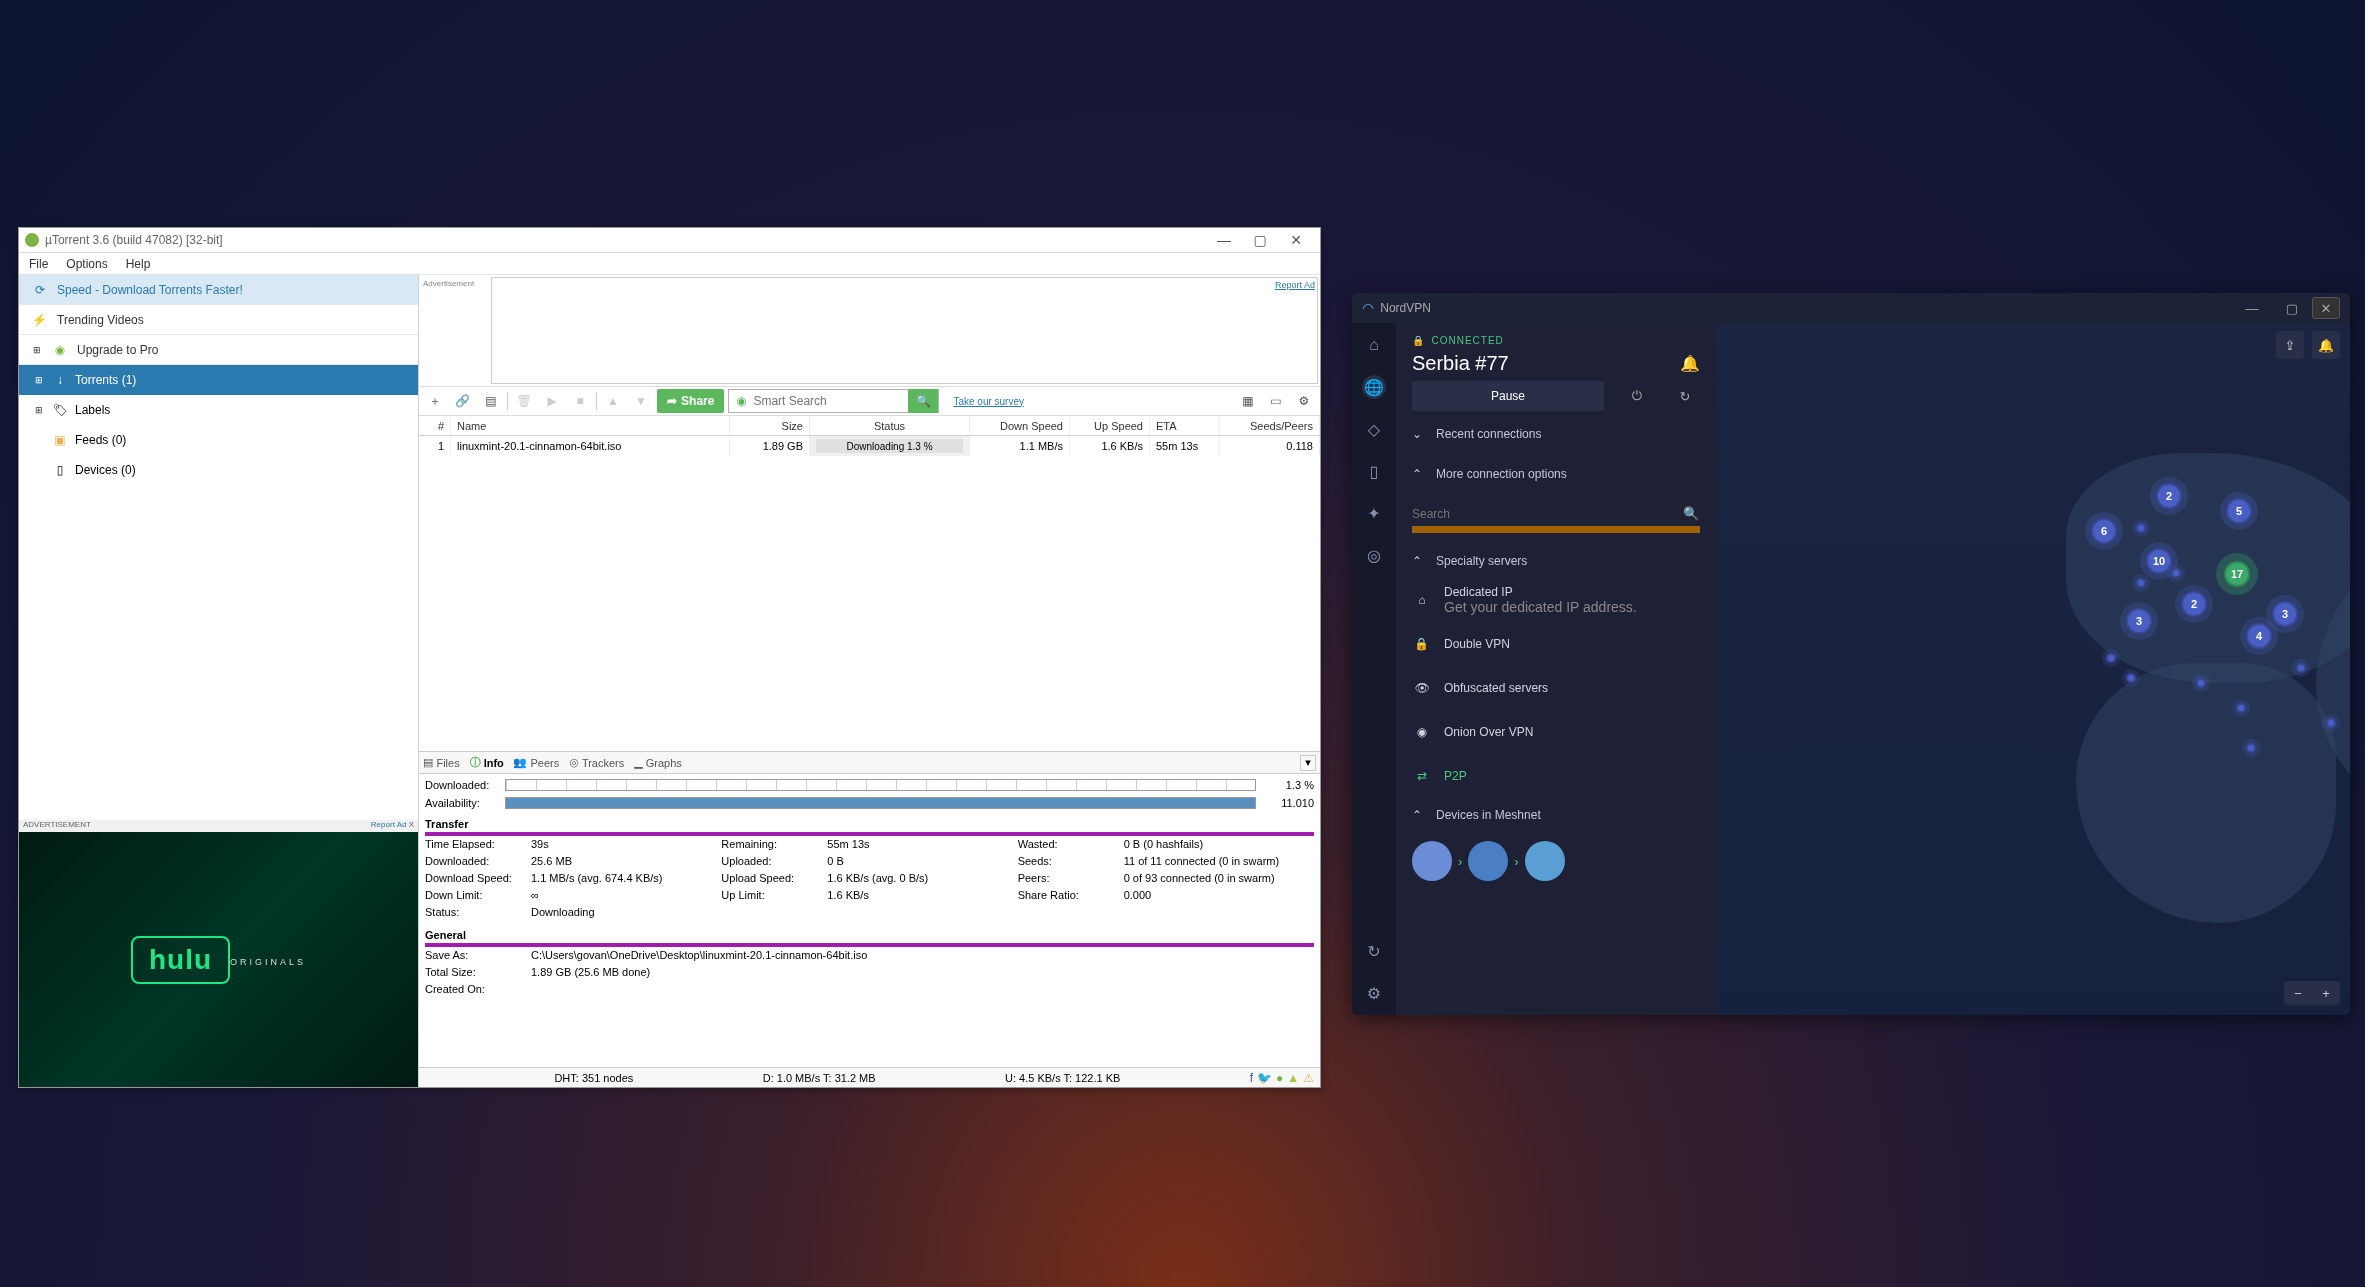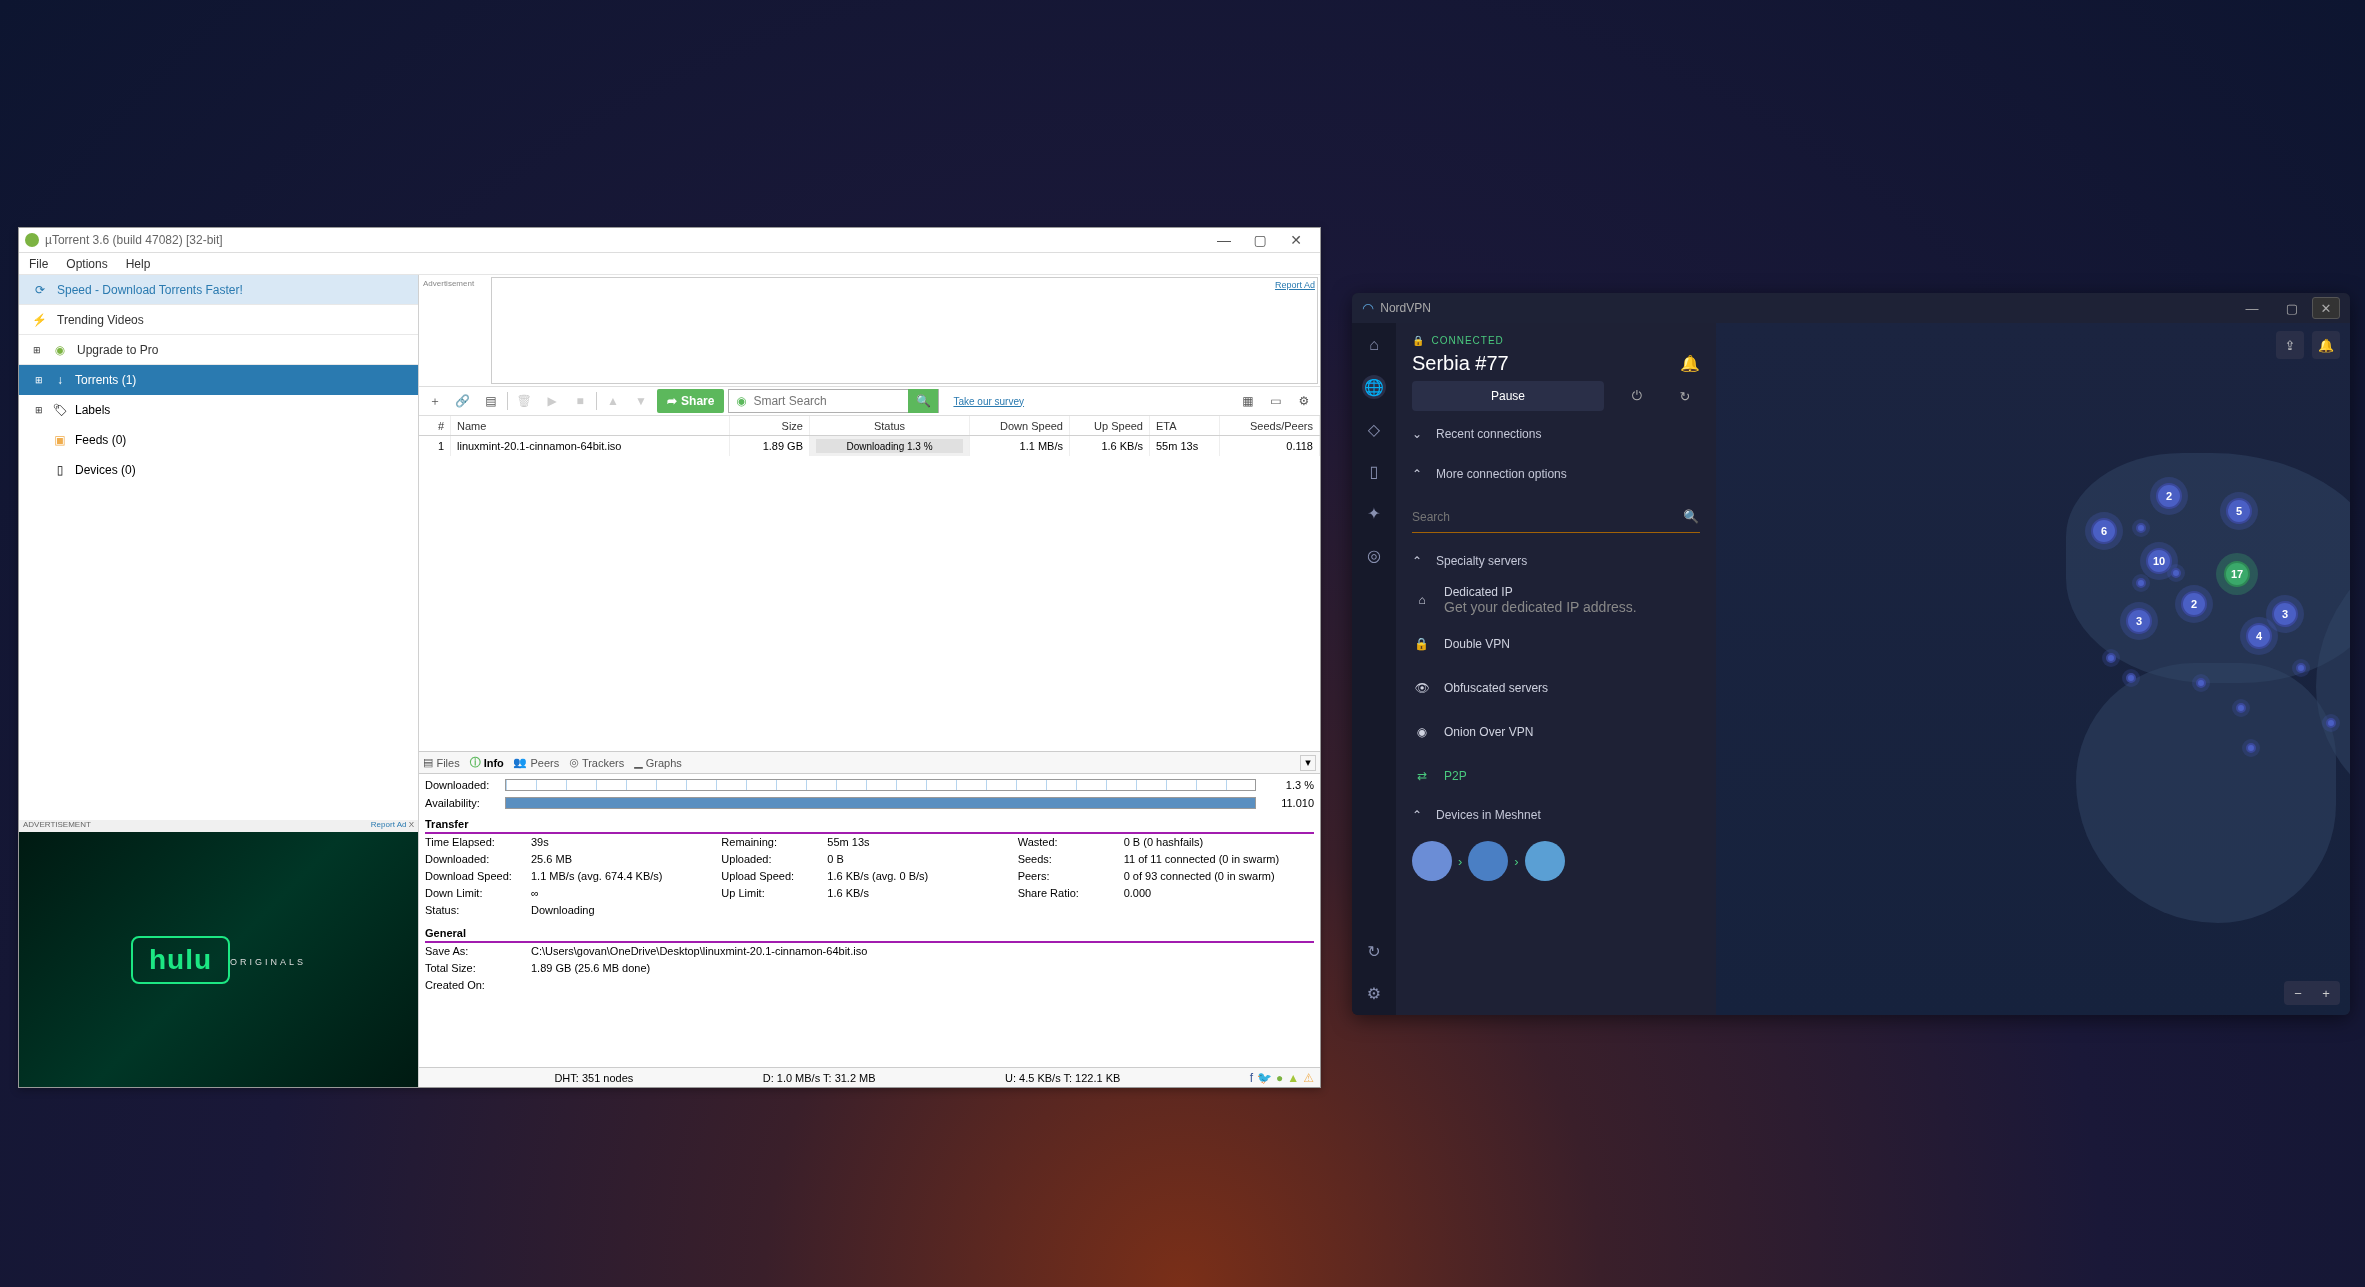--- a/index.html
+++ b/index.html
@@ -63,21 +63,21 @@
 .ut-detail{height:316px;border-top:1px solid #ccc;display:flex;flex-direction:column}
 .ut-tabs{height:22px;display:flex;align-items:center;padding:0 4px;gap:10px;font-size:11px;border-bottom:1px solid #ccc;background:#f7f7f7}
 .ut-tabs .t{display:flex;align-items:center;gap:3px;color:#555}
 .ut-tabs .t.sel{color:#000;font-weight:bold}
 .ut-tabs .collapse{margin-left:auto;width:16px;height:16px;border:1px solid #ccc;display:flex;align-items:center;justify-content:center}
 .ut-info{flex:1;overflow:auto;font-size:11px;padding:2px 6px}
 .prog-row{display:flex;align-items:center;height:18px;gap:8px}
 .prog-row .lbl{width:72px}
 .prog-row .bar{flex:1;height:12px;border:1px solid #999;background:repeating-linear-gradient(90deg,#b5d4ee 0 1px,transparent 1px 30px)}
 .prog-row .val{width:50px;text-align:right}
-.sect{font-weight:bold;margin:6px 0 2px;border-bottom:2px solid #a21caf;padding-bottom:2px}
+.sect{font-weight:bold;margin:6px 0 2px;border-bottom:4px solid #a21caf;padding-bottom:2px}
 .kv-grid{display:flex}
 .kv-col{flex:1}
 .kv{display:flex;height:17px}
 .kv .k{width:106px}
 .ut-status{height:20px;border-top:1px solid #ccc;display:flex;align-items:center;font-size:11px;padding:0 6px;justify-content:space-between;background:#f7f7f7}
 .status-ic{display:flex;gap:4px;font-size:12px}
 
 .nv-win{position:absolute;left:1352px;top:293px;width:998px;height:722px;background:#1a1d2e;border-radius:6px;box-shadow:0 4px 20px rgba(0,0,0,.5);display:flex;flex-direction:column;color:#c5c8d8;font-size:13px;overflow:hidden}
 .nv-title{height:30px;display:flex;align-items:center;padding:0 10px;background:#1e2236}
 .nv-title .logo{color:#5a9fd4;font-size:14px;margin-right:6px}
@@ -91,21 +91,21 @@
 .nv-rail .spacer{flex:1}
 .nv-panel{width:320px;background:#1e2135;display:flex;flex-direction:column;padding:12px 16px;gap:6px;overflow:auto}
 .nv-panel::-webkit-scrollbar{width:6px}
 .nv-conn{display:flex;align-items:center;gap:6px;color:#4ac97e;font-size:10px;letter-spacing:1px}
 .nv-server{font-size:20px;color:#fff;display:flex;align-items:center;justify-content:space-between}
 .nv-ctrl{display:flex;gap:18px;margin:0 0}
 .nv-pause{flex:1;background:#2a2f48;height:30px;border-radius:4px;display:flex;align-items:center;justify-content:center;color:#fff;font-size:12px}
 .nv-ib{width:30px;height:30px;display:flex;align-items:center;justify-content:center;color:#aaa}
 .nv-acc{display:flex;align-items:center;gap:8px;height:34px;color:#c5c8d8;font-size:12px}
 .nv-acc .chev{width:16px}
-.nv-search{height:32px;border-bottom:1px solid #a16207;display:flex;align-items:center;color:#888;margin:4px 0 8px}
+.nv-search{height:32px;border-bottom:7px solid #a16207;display:flex;align-items:center;color:#888;margin:4px 0 8px}
 .nv-search input{flex:1;background:transparent;border:0;outline:0;color:#ccc;font-size:12px}
 .nv-item{display:flex;align-items:center;gap:12px;height:38px;color:#d0d3e0;font-size:12px}
 .nv-item.sel{color:#4ac97e}
 .nv-item .ic{width:20px;display:flex;align-items:center;justify-content:center}
 .nv-item .sub{font-size:14px;color:#888}
 .nv-map{flex:1;background:linear-gradient(#1b2440,#16223d);position:relative;overflow:hidden}
 .nv-map-top{position:absolute;top:8px;right:10px;display:flex;gap:8px}
 .nv-map-top .mb{width:28px;height:28px;background:#2a2f48;border-radius:4px;display:flex;align-items:center;justify-content:center;color:#ccc}
 .nv-map-zoom{position:absolute;bottom:10px;right:10px;display:flex;background:#2a2f48;border-radius:4px;overflow:hidden}
 .nv-map-zoom .z{width:28px;height:24px;display:flex;align-items:center;justify-content:center;color:#ccc}

